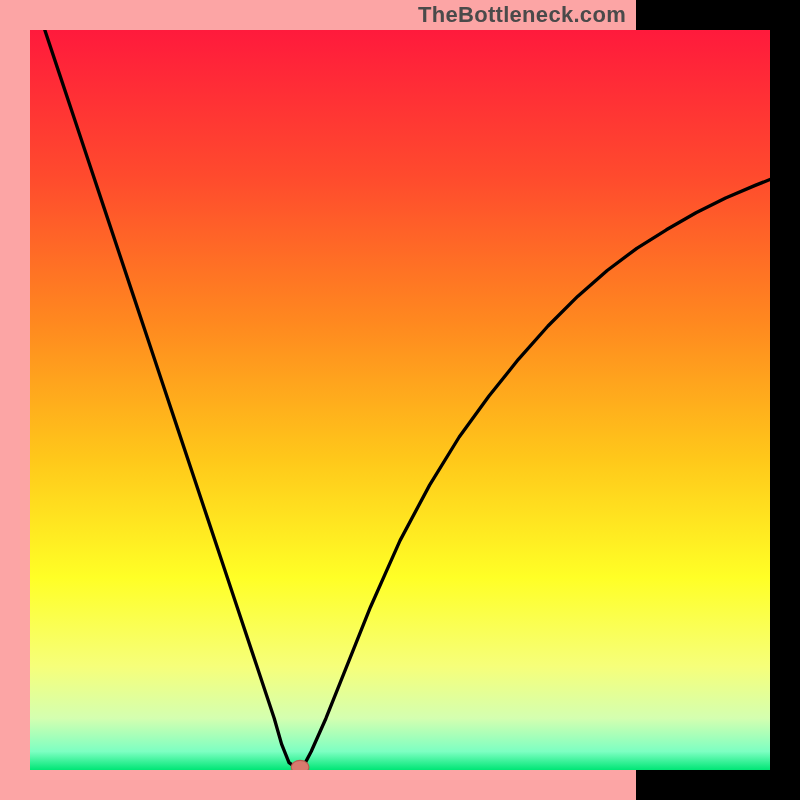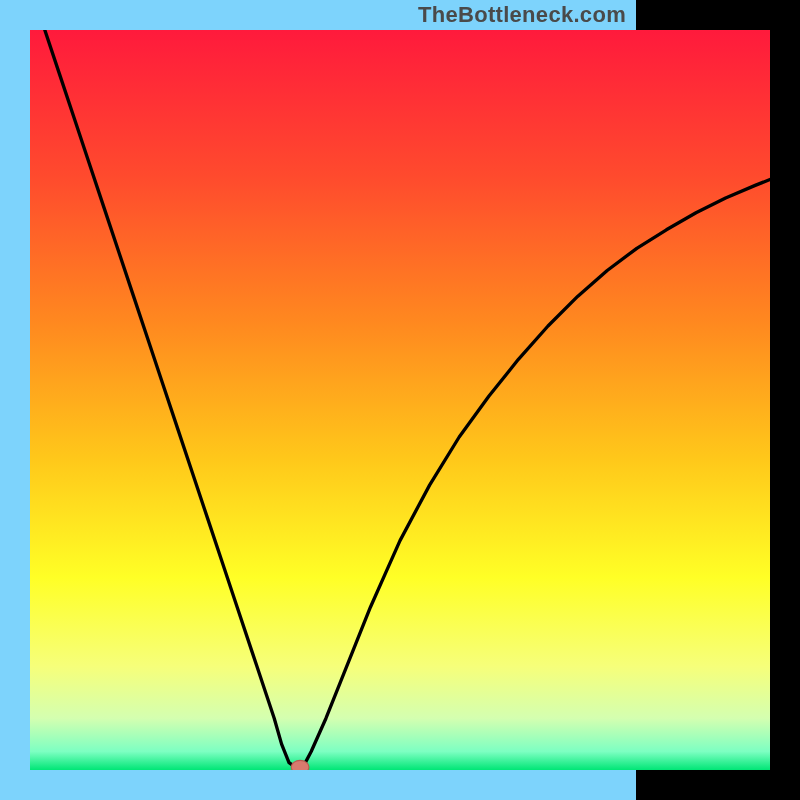--- a/index.html
+++ b/index.html
@@ -8,21 +8,21 @@
     width: 800px;
     height: 800px;
     background: #000;
     overflow: hidden;
     font-family: Arial, Helvetica, sans-serif;
   }
   .frame {
     position: relative;
     width: 636px;
     height: 800px;
-    background: #7dd3fc;
+    background: #fca5a5;
   }
   .watermark {
     position: absolute;
     top: 2px;
     right: 10px;
     color: #4a4a4a;
     font-size: 22px;
     font-weight: 600;
     letter-spacing: 0.3px;
     user-select: none;

